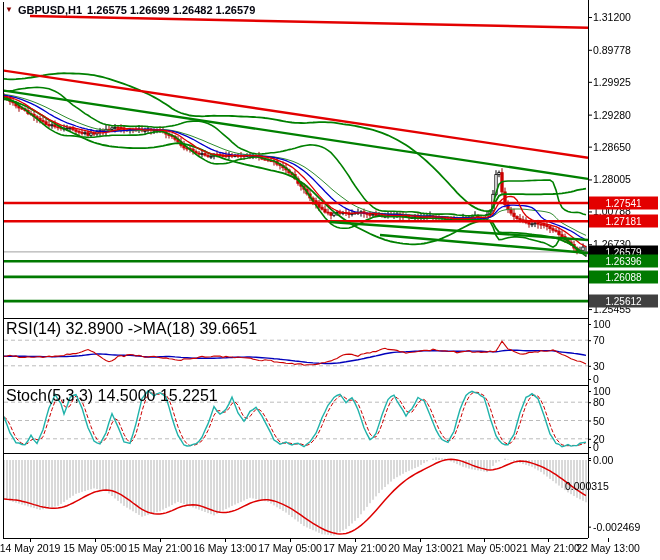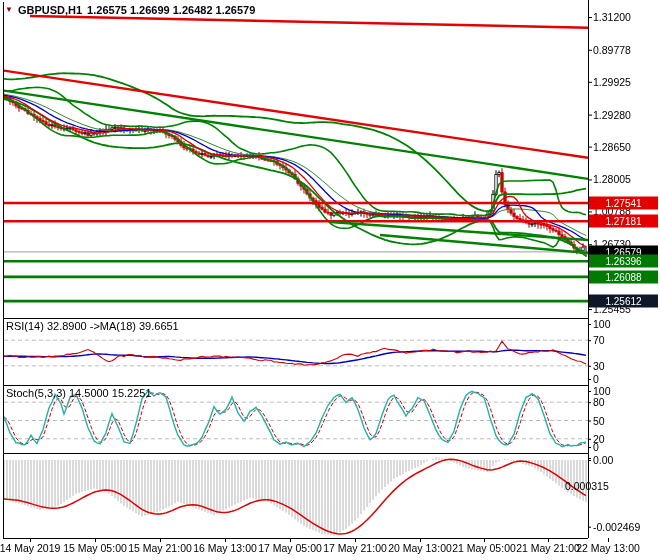--- a/index.html
+++ b/index.html
@@ -2,21 +2,21 @@
 <html><head>
 <meta charset="utf-8">
 <style>
   html,body{margin:0;padding:0;background:#fff;}
   .chart-window{position:relative;width:660px;height:560px;background:#ffffff;
     font-family:"Liberation Sans",sans-serif;overflow:hidden;}
   #chart-svg{position:absolute;left:0;top:0;}
   .title-row{position:absolute;left:5px;top:4px;display:flex;align-items:center;gap:5px;
     font-size:11px;font-weight:bold;color:#05050f;z-index:6;}
   .tri{color:#8b0000;font-size:8px;line-height:1;}
-  .panel-label{position:absolute;left:6px;font-size:11px;color:#000;z-index:6;white-space:nowrap;}
+  .panel-label{position:absolute;left:6px;font-size:16px;color:#000;z-index:6;white-space:nowrap;}
   .alab{position:absolute;font-size:10.5px;line-height:1;color:#000;white-space:nowrap;
     transform:translateY(-50%);z-index:5;}
   .tlab{position:absolute;font-size:10.5px;line-height:1;color:#000;white-space:nowrap;
     transform:translateX(-50%);z-index:5;}
   .badge{position:absolute;left:589px;width:69px;height:13px;transform:translateY(-50%);
     color:#fff;font-size:10px;line-height:13px;text-align:center;z-index:5;}
 </style>
 </head>
 <body>
 
@@ -723,21 +723,21 @@
       <div class="alab" style="left: 593px; top: 146.639px;">1.28650</div>
       <div class="alab" style="left: 593px; top: 179.43px;">1.28005</div>
       <div class="alab" style="left: 593px; top: 211.459px;">1.00788</div>
       <div class="alab" style="left: 593px; top: 244.25px;">1.26730</div>
       <div class="alab" style="left: 593px; top: 309.069px;">1.25455</div>
       <div class="badge" style="left: 589px; top: 203.019px; background: rgb(227, 0, 0);">1.27541</div>
       <div class="badge" style="left: 589px; top: 221.321px; background: rgb(227, 0, 0);">1.27181</div>
       <div class="badge" style="left: 589px; top: 251.926px; background: rgb(0, 0, 0);">1.26579</div>
       <div class="badge" style="left: 589px; top: 261.23px; background: rgb(0, 122, 0);">1.26396</div>
       <div class="badge" style="left: 589px; top: 276.888px; background: rgb(0, 122, 0);">1.26088</div>
-      <div class="badge" style="left: 589px; top: 301.087px; background: #0f172a;">1.25612</div>
+      <div class="badge" style="left: 589px; top: 301.087px; background: #404040;">1.25612</div>
       <div class="alab" style="left: 593px; top: 324px;">100</div>
       <div class="alab" style="left: 593px; top: 340.2px;">70</div>
       <div class="alab" style="left: 593px; top: 365.8px;">30</div>
       <div class="alab" style="left: 593px; top: 379px;">0</div>
       <div class="alab" style="left: 593px; top: 391px;">100</div>
       <div class="alab" style="left: 593px; top: 402.2px;">80</div>
       <div class="alab" style="left: 593px; top: 420.5px;">50</div>
       <div class="alab" style="left: 593px; top: 438.8px;">20</div>
       <div class="alab" style="left: 593px; top: 447px;">0</div>
       <div class="alab" style="left: 565px; top: 458px; margin-top: 28px;">0.000315</div>

